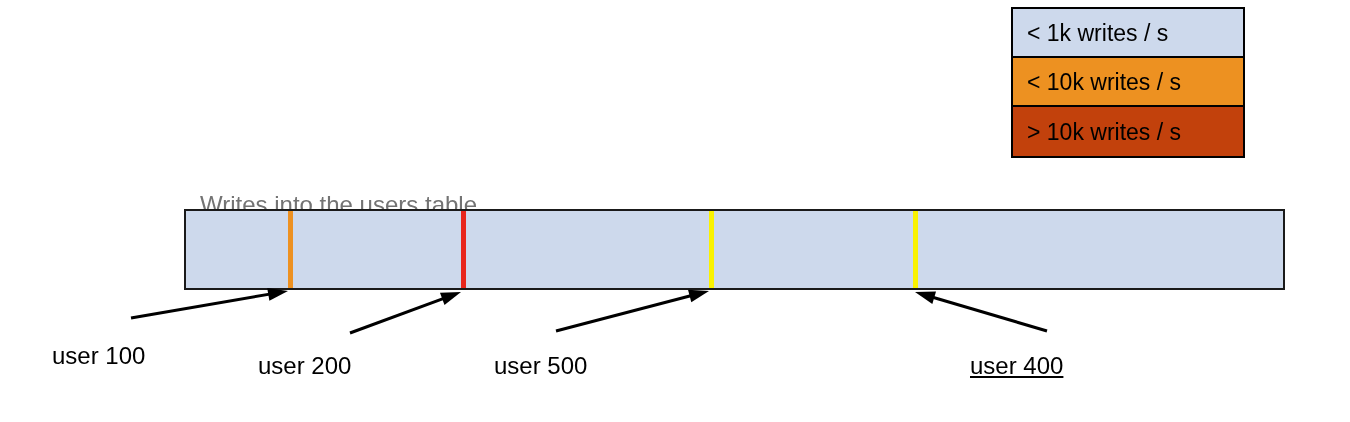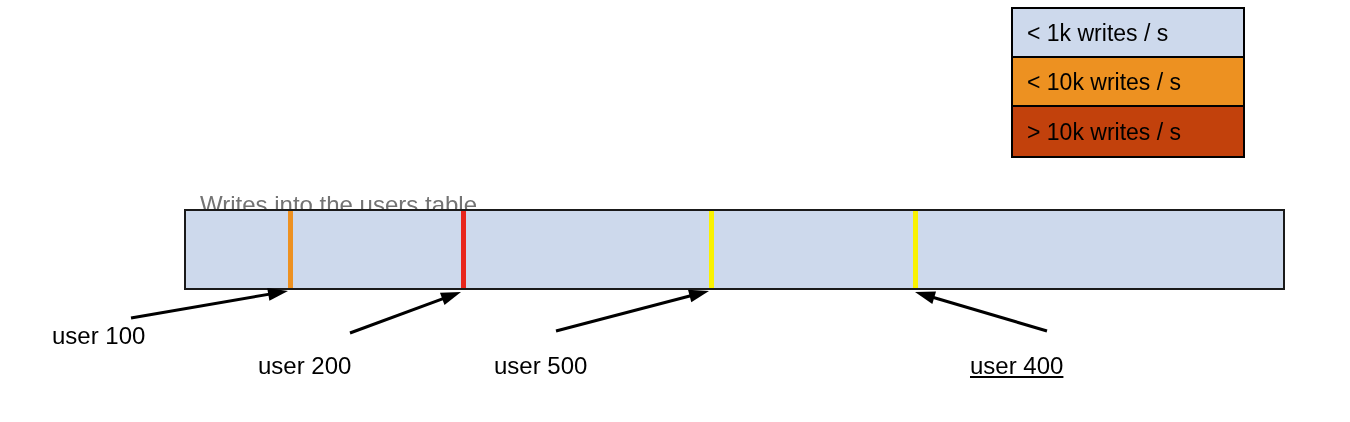--- a/index.html
+++ b/index.html
@@ -130,21 +130,21 @@
         <line x1="556" y1="331" x2="695.4552403411916" y2="294.54111363628977" stroke="#000000" stroke-width="3"></line>
         <polygon points="709,291 691.2944318185512,302.3473721791464 688.0062548705678,289.77009535311004" fill="#000000"></polygon>
       </g>
       <g>
         <line x1="1047" y1="331" x2="928.4262479128246" y2="295.9668459742436" stroke="#000000" stroke-width="3"></line>
         <polygon points="915,292 936.0221040777911,291.4333077179652 932.3386042445649,303.90053792273085" fill="#000000"></polygon>
       </g>
     </svg>
 
   <div id="callout-label-container">
-      <div class="callout-label" style="left: 52px; top: 322px;">user 100</div>
+      <div class="callout-label" style="left: 52px; top: 342px;">user 100</div>
       <div class="callout-label" style="left: 258px; top: 352px;">user 200</div>
       <div class="callout-label" style="left: 494px; top: 352px;">user 500</div>
       <div class="callout-label" style="left: 970px; top: 352px; text-decoration: underline;">user 400</div>
     </div>
 
   <div class="legend">
     <div id="legend-row-container">
         <div class="legend-row" style="background: rgb(205, 217, 236);">
           <span class="legend-row-label">&lt; 1k writes / s</span>
         </div>

